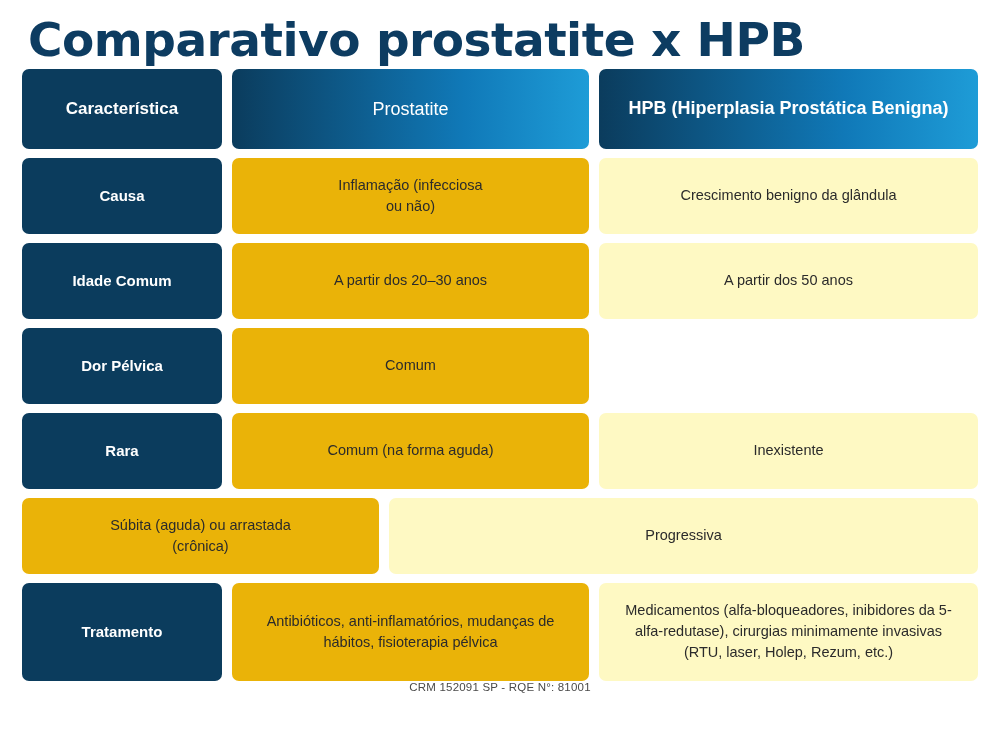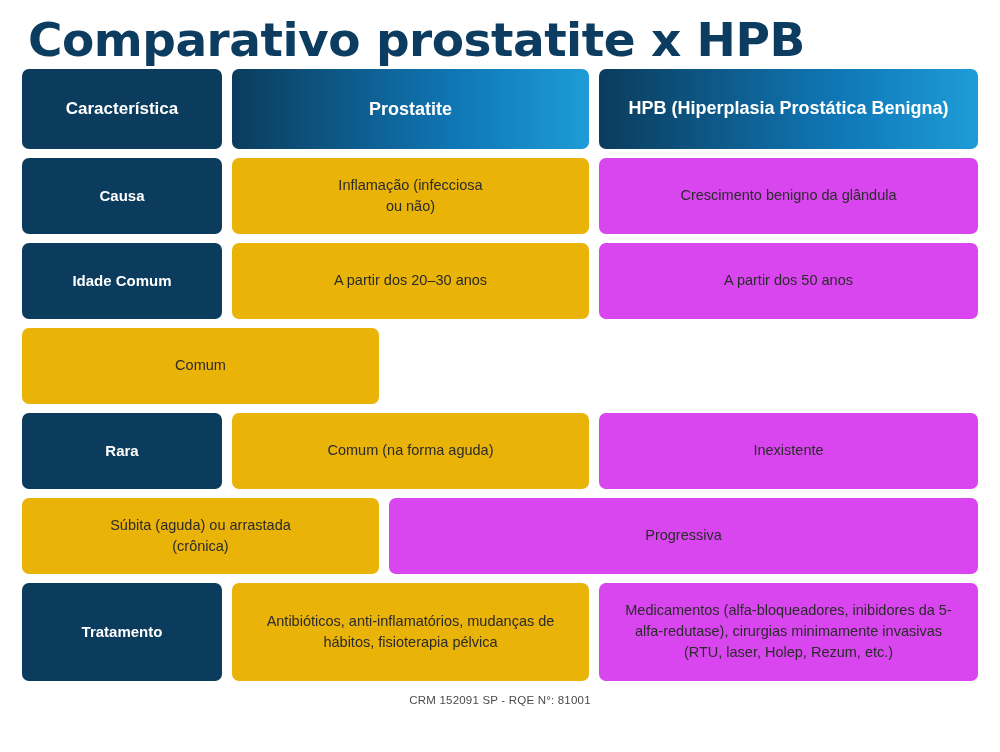--- a/index.html
+++ b/index.html
@@ -65,41 +65,41 @@
     align-items: center;
     justify-content: center;
     text-align: center;
     font-size: 14.5px;
     line-height: 1.45;
     padding: 10px 16px;
     box-sizing: border-box;
   }
   .cell-hpb {
     flex: 1 1 auto;
-    background: #d946ef;
+    background: #fef9c3;
     color: #2b2b2b;
     border-radius: 7px;
     display: flex;
     align-items: center;
     justify-content: center;
     text-align: center;
     font-size: 14.5px;
     line-height: 1.45;
     padding: 10px 16px;
     box-sizing: border-box;
   }
   .header-row .cell-feature {
     background: #0b3c5d;
     height: 80px;
     font-size: 17px;
   }
   .header-row .cell-prost {
     background: linear-gradient(90deg, #0b3c5d 0%, #1079b8 65%, #1e9cd7 100%);
     color: #ffffff;
-    font-weight: bold;
+    font-weight: normal;
     font-size: 18px;
     height: 80px;
   }
   .header-row .cell-hpb {
     background: linear-gradient(90deg, #0b3c5d 0%, #1079b8 65%, #1e9cd7 100%);
     color: #ffffff;
     font-weight: bold;
     font-size: 18px;
     height: 80px;
     line-height: 1.3;
@@ -111,21 +111,20 @@
   }
   .row-tall .cell-feature,
   .row-tall .cell-prost,
   .row-tall .cell-hpb {
     min-height: 98px;
   }
   .footer {
     text-align: center;
     font-size: 11.5px;
     color: #4a4a4a;
-    padding-top: 13px;
     letter-spacing: 0.2px;
   }
   .nowrap-break {
     white-space: pre-line;
   }
 </style>
 </head>
 <body>
 
 <div class="page">
@@ -147,20 +146,21 @@
       <div class="cell-hpb nowrap-break">Crescimento benigno da glândula</div>
     </div>
 
     <div class="row body-row">
       <div class="cell-feature">Idade Comum</div>
       <div class="cell-prost nowrap-break">A partir dos 20–30 anos</div>
       <div class="cell-hpb nowrap-break">A partir dos 50 anos</div>
     </div>
 
     <div class="row body-row">
+      <div class="cell-feature">Dor Pélvica</div>
       <div class="cell-prost nowrap-break">Comum</div>
     </div>
 
     <div class="row body-row">
       <div class="cell-feature">Rara</div>
       <div class="cell-prost nowrap-break">Comum (na forma aguda)</div>
       <div class="cell-hpb nowrap-break">Inexistente</div>
     </div>
 
     <div class="row body-row">

